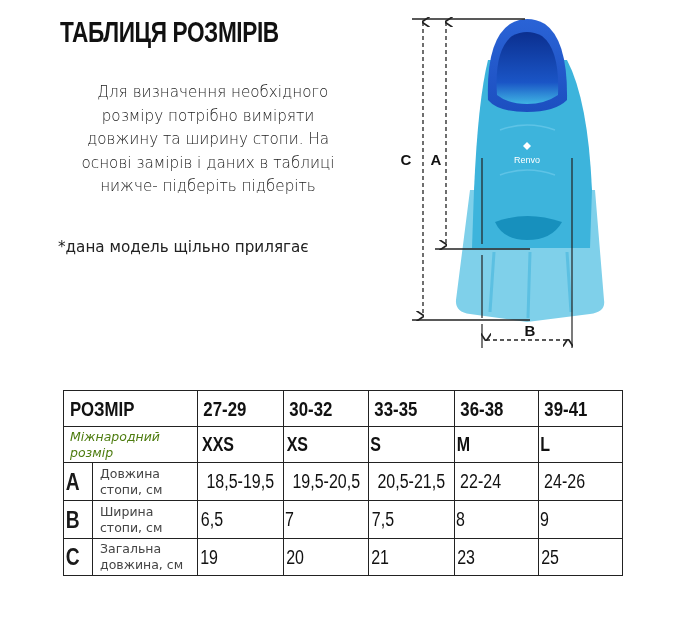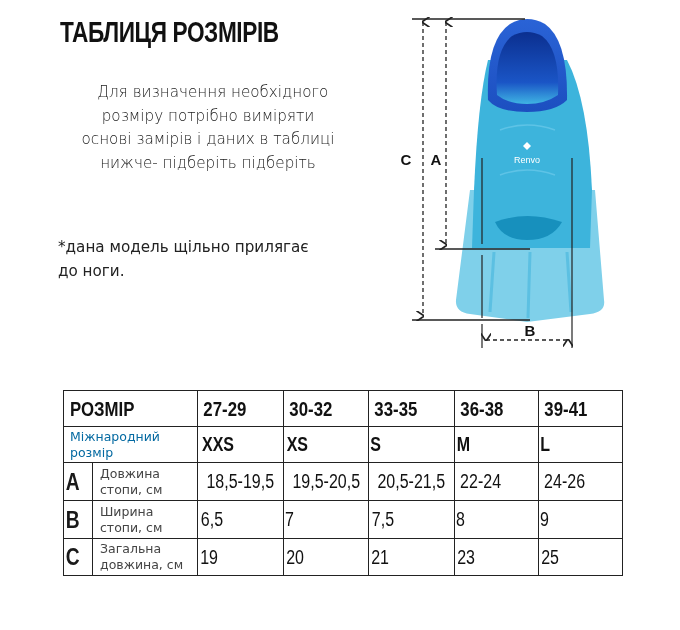--- a/index.html
+++ b/index.html
@@ -10,38 +10,38 @@
   .note { position: absolute; left: 58px; top: 236px; width: 300px; font-size: 15.2px; line-height: 23.5px; color: #222; }
   .diagram { position: absolute; left: 395px; top: 0; width: 240px; height: 360px; }
   .size-table { position: absolute; left: 63px; top: 390px; border-collapse: collapse; }
   .size-table td { border: 1.5px solid #222; padding: 0; vertical-align: middle; }
   .cond { font-family: "Liberation Sans", sans-serif; display: inline-block; transform: scaleX(0.8); white-space: nowrap; }
   .hdr { font-weight: bold; font-size: 21px; color: #111; }
   .intl { font-weight: bold; font-size: 20px; color: #111; }
   .val { font-size: 20px; color: #111; }
   .letter { font-family: "Liberation Sans", sans-serif; font-weight: bold; font-size: 24px; transform: scaleX(0.8); display: inline-block; }
   .lbl { text-align: left !important; padding-left: 7px !important; font-size: 12.5px; line-height: 16px; color: #444; margin-top: 13px; }
-  .lbl-wide { text-align: left !important; padding-left: 6px !important; font-size: 12.5px; line-height: 16px; color: #0369a1; }
+  .lbl-wide { text-align: left !important; padding-left: 6px !important; font-size: 12.5px; line-height: 16px; color: #4d7c0f; font-style: italic; }
   .first-hdr { text-align: left !important; padding-left: 6px !important; }
 </style>
 </head>
 <body>
 
 <div class="title">ТАБЛИЦЯ РОЗМІРІВ</div>
 
 <div class="desc">
   <p style="white-space:pre">  Для визначення необхідного</p>
   <p>розміру потрібно виміряти</p>
+  <p>довжину та ширину стопи. На</p>
   <p>основі замірів і даних в таблиці</p>
   <p>нижче- підберіть підберіть</p>
 </div>
 
 <div class="note">
   <div>*дана модель щільно прилягає</div>
-  <div>до ноги.</div>
 </div>
 
 <div class="diagram">
   <svg width="240" height="360" viewBox="395 0 240 360">
     <defs>
       <marker id="arrowUp" markerWidth="8" markerHeight="8" refX="4" refY="1" orient="auto-start-reverse">
         <path d="M0,6 L4,0 L8,6" fill="none" stroke="#222" stroke-width="1.3"></path>
       </marker>
       <linearGradient id="heelGrad" x1="0" y1="0" x2="0" y2="1">
         <stop offset="0" stop-color="#2a63d6"></stop>

